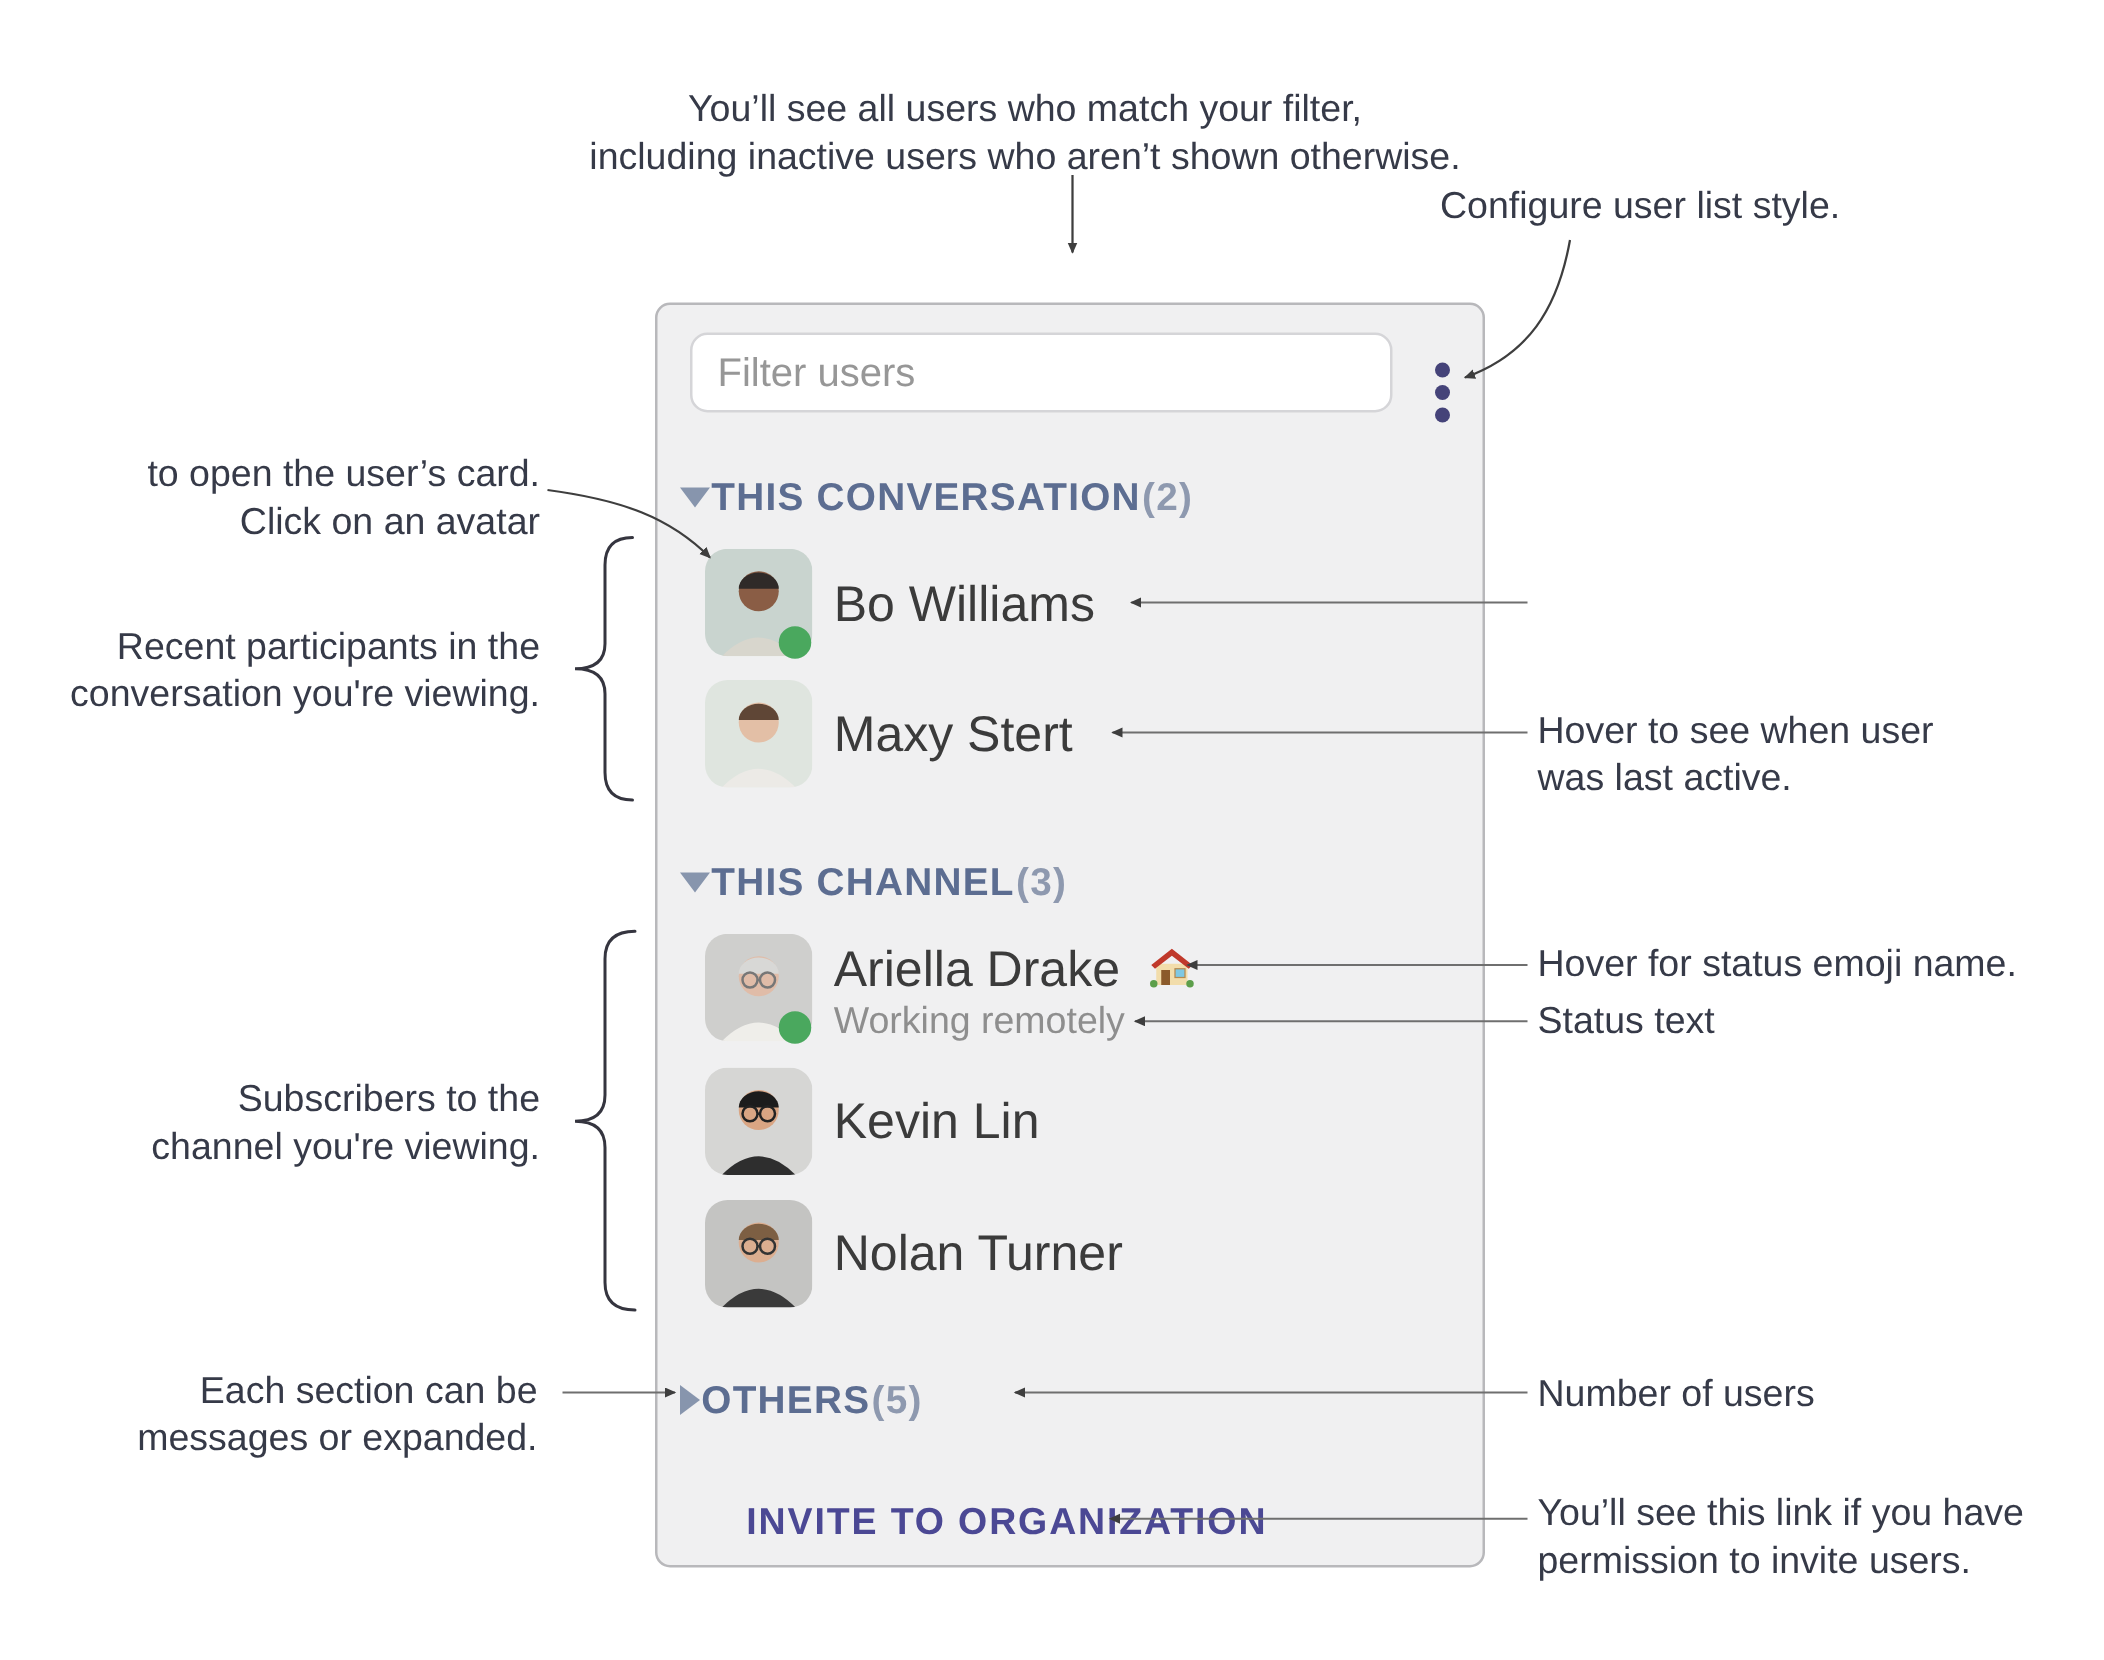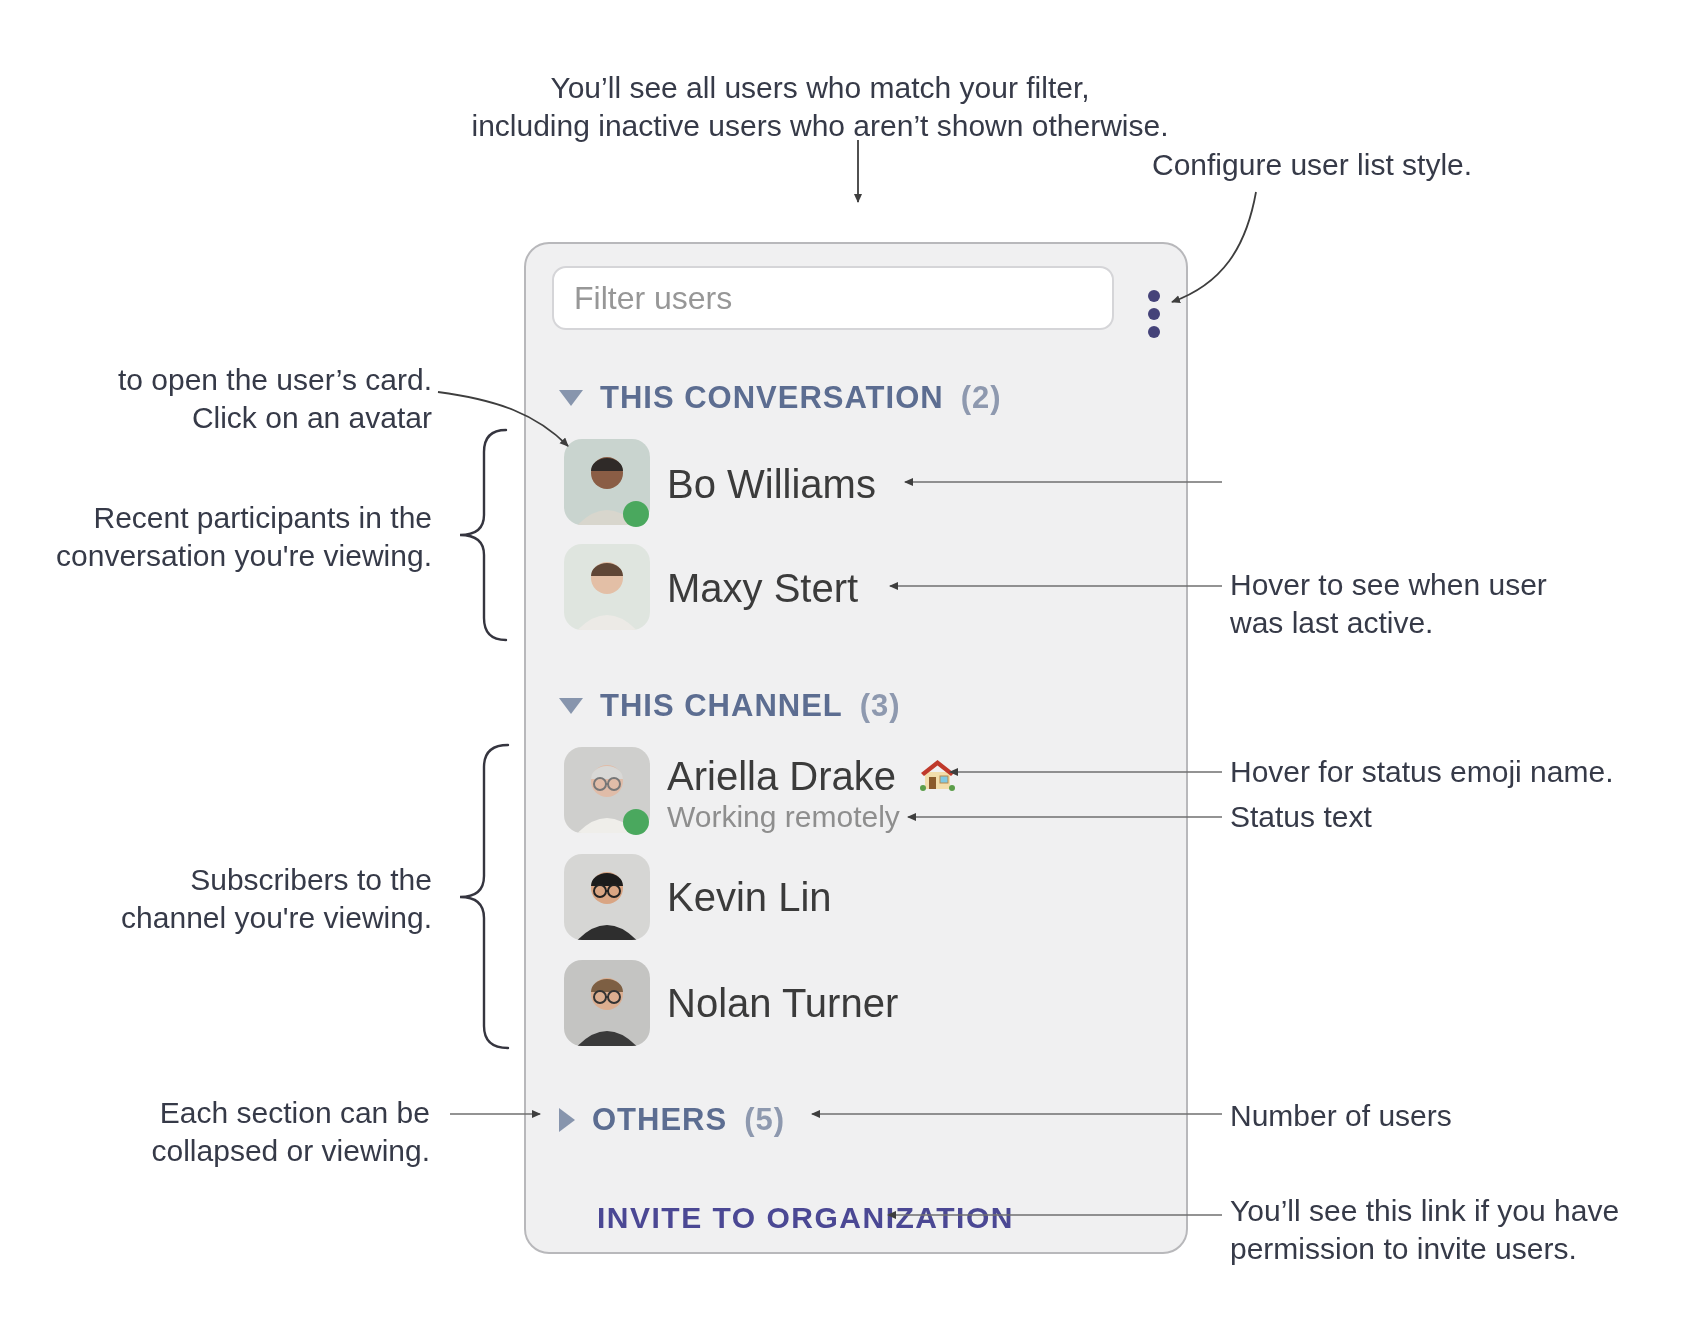--- a/index.html
+++ b/index.html
@@ -19,32 +19,32 @@
   .dm-note{left:1230px;top:463px;}
   .lastactive-note{left:1230px;top:566px;}
   .emoji-note{left:1230px;top:753px;}
   .status-note{left:1230px;top:798px;}
   .count-note{left:1230px;top:1097px;}
   .invite-note{left:1230px;top:1192px;}
 
   
   .panel{
     position:absolute;left:524px;top:242px;width:664px;height:1012px;
-    background:#f0f0f1;border:2px solid #b8b8bb;border-radius:25px;box-sizing:border-box;
+    background:#f0f0f1;border:2px solid #b8b8bb;border-radius:12px;box-sizing:border-box;
   }
   .filter{
     position:absolute;left:26px;top:22px;width:562px;height:64px;box-sizing:border-box;
     background:#ffffff;border:2px solid #d5d5d8;border-radius:14px;
     font-size:32px;padding:0 20px;color:#444;font-family:"Liberation Sans", sans-serif;outline:none;
   }
   .filter::placeholder{color:#979797;}
   .kebab{position:absolute;left:618px;top:42px;display:flex;flex-direction:column;gap:6px;padding:4px;cursor:pointer;background:none;border:none;}
   .kebab i{width:12px;height:12px;border-radius:50%;background:#454379;display:block;}
 
-  .sec-h{position:absolute;left:33px;display:flex;align-items:center;gap:17px;cursor:pointer;}
+  .sec-h{position:absolute;left:18px;display:flex;align-items:center;gap:1px;cursor:pointer;}
   .h1{top:136px}.h2{top:444px}.h3{top:858px}
   .sec-label{font-size:31px;font-weight:bold;color:#5c6d91;letter-spacing:1px;}
   .sec-count{font-size:31px;font-weight:bold;color:#8e99af;letter-spacing:1px;}
   .tri-down{width:0;height:0;border-left:12px solid transparent;border-right:12px solid transparent;border-top:16px solid #8795ad;}
   .tri-right{width:0;height:0;border-top:12px solid transparent;border-bottom:12px solid transparent;border-left:16px solid #8795ad;}
 
   .avatar{position:absolute;left:38px;width:86px;height:86px;border-radius:18px;overflow:hidden;padding:0;border:none;background:none;cursor:pointer;}
   .avatar svg{display:block;width:100%;height:100%;}
   .av-bo{top:195px}.av-maxy{top:300px}.av-ariella{top:503px}.av-kevin{top:610px}.av-nolan{top:716px}
 
@@ -87,21 +87,21 @@
     <div>conversation you're viewing.</div>
   </div>
 
   <div class="note right-align subscribers-note">
     <div>Subscribers to the</div>
     <div>channel you're viewing.</div>
   </div>
 
   <div class="note right-align collapse-note">
     <div>Each section can be</div>
-    <div>collapsed or viewing.</div>
+    <div>messages or expanded.</div>
   </div>
 
   <div class="note lastactive-note">
     <div>Hover to see when user</div>
     <div>was last active.</div>
   </div>
   <div class="note emoji-note">Hover for status emoji name.</div>
   <div class="note status-note">Status text</div>
   <div class="note count-note">Number of users</div>
   <div class="note invite-note">

